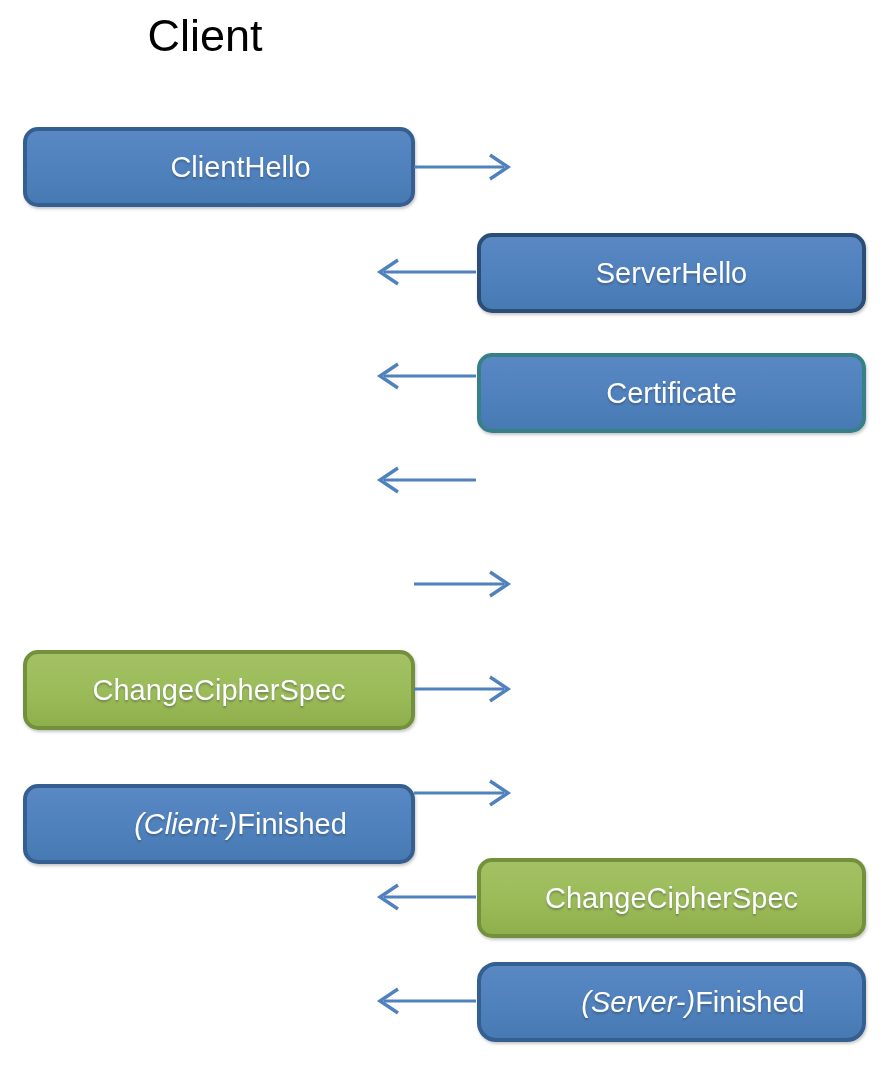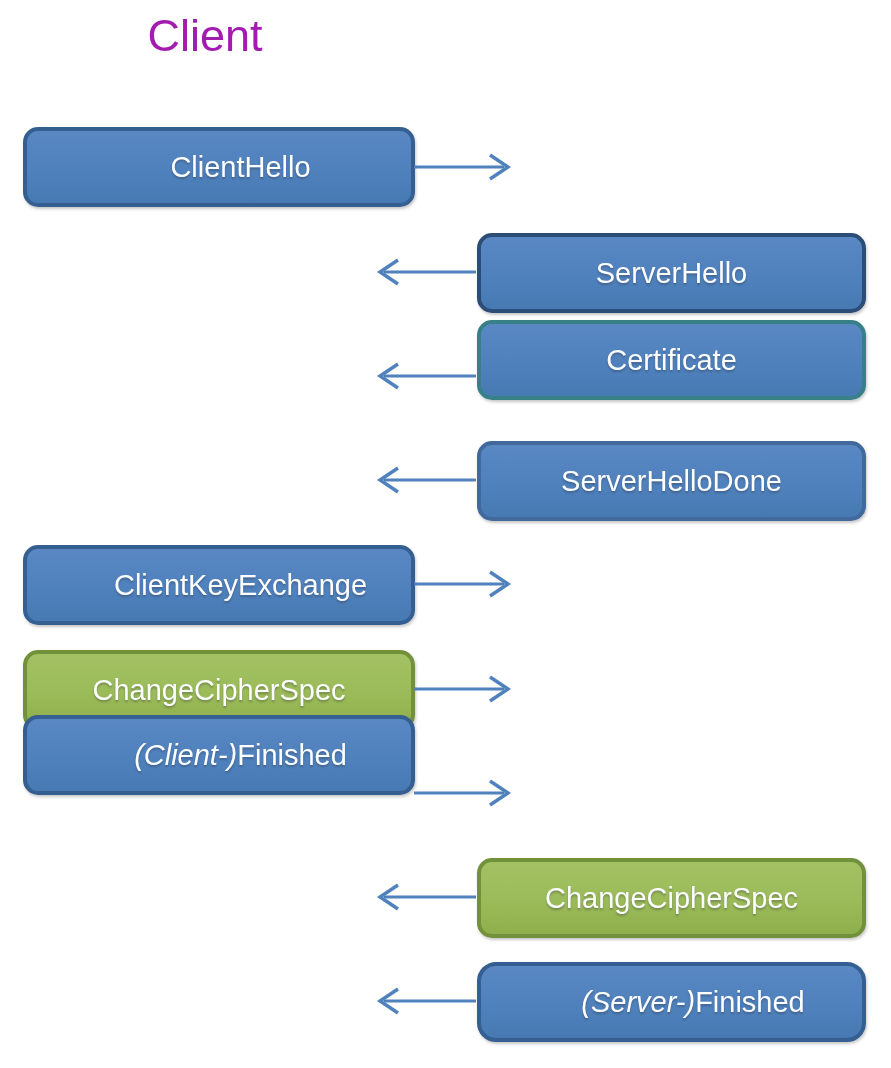--- a/index.html
+++ b/index.html
@@ -13,21 +13,21 @@
     width: 891px;
     height: 1068px;
     background: #ffffff;
     overflow: hidden;
   }
   .title {
     position: absolute;
     width: 220px;
     text-align: center;
     font-size: 45px;
-    color: #a21caf;
+    color: #000000;
     letter-spacing: 0px;
     white-space: nowrap;
   }
   .title-client { left: 95px;  top: 10px; }
   .title-server { left: 547px; top: 17px; }
 
   .box {
     position: absolute;
     height: 80px;
     border-radius: 15px;
@@ -50,25 +50,25 @@
 
   .border-blue  { border-color: #365F91; padding-left: 43px; }
   .border-navy  { border-color: #2C4D75; }
   .border-mid   { border-color: #41699C; }
   .border-teal  { border-color: #388087; }
   .border-green { border-color: #73913D; }
 
   
   .r0 { top: 127px; }
   .r1 { top: 233px; }
-  .r2 { top: 320px; }
+  .r2 { top: 353px; }
   .r3 { top: 441px; }
   .r4 { top: 545px; }
   .r5 { top: 650px; }
-  .r6 { top: 715px; align-items: center; }
+  .r6 { top: 784px; align-items: center; }
   .r7 { top: 858px; }
   .r8 { top: 962px; border-radius: 19px; }
 
   .it { font-style: italic; }
 
   .arrow { position: absolute; }
   
   .arr-right { left: 412px; width: 104px; height: 34px; }
   
   .arr-left  { left: 370px; width: 108px; height: 34px; }
@@ -98,29 +98,21 @@
   <div class="box side-server fill-blue border-navy r1">
     <span class="it"></span>
       <span>ServerHello</span>
   </div>
 
   <div class="box side-server fill-blue border-teal r2">
     <span class="it"></span>
       <span>Certificate</span>
   </div>
 
-  <div class="box side-server fill-blue border-mid r3">
-    <span class="it"></span>
-      <span>ServerHelloDone</span>
-  </div>
 
-  <div class="box side-client fill-blue border-blue r4">
-    <span class="it"></span>
-      <span>ClientKeyExchange</span>
-  </div>
 
   <div class="box side-client fill-green border-green r5">
     <span class="it"></span>
       <span>ChangeCipherSpec</span>
   </div>
 
   <div class="box side-client fill-blue border-blue r6">
     <span class="it">(Client-)</span>
       <span>Finished</span>
   </div>

